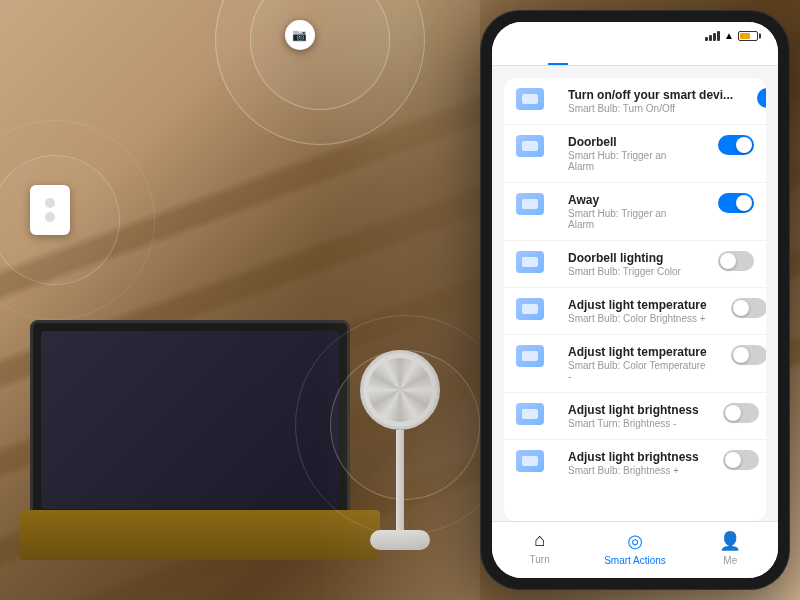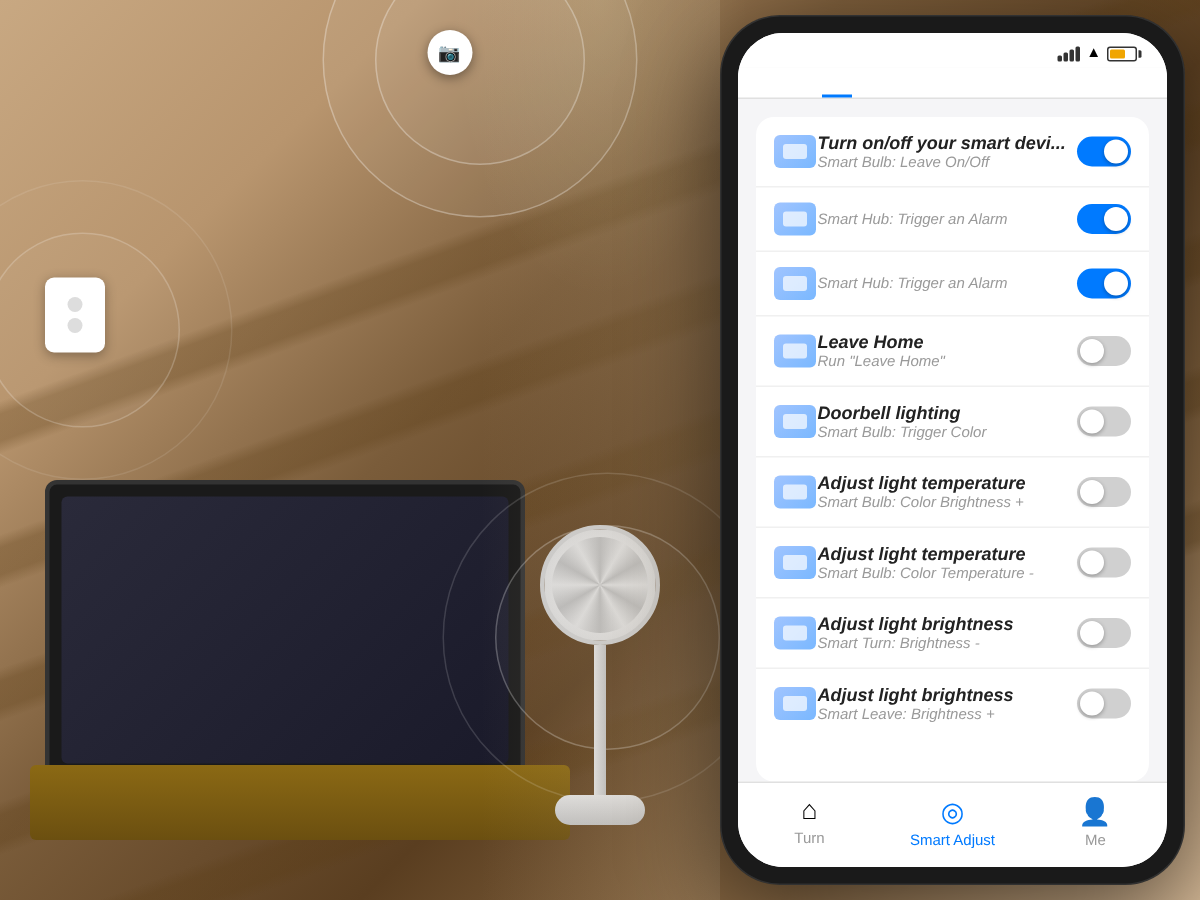--- a/index.html
+++ b/index.html
@@ -275,25 +275,24 @@
     
     .automation-list {
       flex: 1;
       overflow-y: auto;
       background: white;
       margin: 0 12px;
       border-radius: 12px;
     }
     .automation-item {
       display: flex;
-      align-items: center;
+      align-items: flex-start;
       padding: 10px 12px;
       border-bottom: 1px solid #f0f0f0;
-      gap: 1px;
-      font-style: italic;
+      gap: 24px;
     }
     .automation-item:last-child {
       border-bottom: none;
     }
     .auto-icon {
       width: 28px;
       height: 22px;
       background: linear-gradient(135deg, #a0c4ff, #7ab8ff);
       border-radius: 4px;
       display: flex;
@@ -560,57 +559,47 @@
 
       <div class="section-label"></div>
 
       <div class="automation-list" id="automation-list">
       <div class="automation-item">
     <div class="auto-icon">
       <div class="auto-icon-inner"></div>
     </div>
     <div class="auto-text">
       <div class="auto-title">Turn on/off your smart devi...</div>
-      <div class="auto-subtitle">Smart Bulb: Leave On/Off</div>
+      <div class="auto-subtitle">Smart Bulb: Turn On/Off</div>
     </div>
     <div class="toggle on">
       <div class="toggle-knob"></div>
     </div>
   </div>
           <div class="automation-item">
     <div class="auto-icon">
       <div class="auto-icon-inner"></div>
     </div>
     <div class="auto-text">
+      <div class="auto-title">Doorbell</div>
       <div class="auto-subtitle">Smart Hub: Trigger an Alarm</div>
     </div>
     <div class="toggle on">
       <div class="toggle-knob"></div>
     </div>
   </div>
           <div class="automation-item">
     <div class="auto-icon">
       <div class="auto-icon-inner"></div>
     </div>
     <div class="auto-text">
+      <div class="auto-title">Away</div>
       <div class="auto-subtitle">Smart Hub: Trigger an Alarm</div>
     </div>
     <div class="toggle on">
-      <div class="toggle-knob"></div>
-    </div>
-  </div>
-          <div class="automation-item">
-    <div class="auto-icon">
-      <div class="auto-icon-inner"></div>
-    </div>
-    <div class="auto-text">
-      <div class="auto-title">Leave Home</div>
-      <div class="auto-subtitle">Run "Leave Home"</div>
-    </div>
-    <div class="toggle off">
       <div class="toggle-knob"></div>
     </div>
   </div>
           <div class="automation-item">
     <div class="auto-icon">
       <div class="auto-icon-inner"></div>
     </div>
     <div class="auto-text">
       <div class="auto-title">Doorbell lighting</div>
       <div class="auto-subtitle">Smart Bulb: Trigger Color</div>
@@ -654,36 +643,36 @@
     <div class="toggle off">
       <div class="toggle-knob"></div>
     </div>
   </div>
           <div class="automation-item">
     <div class="auto-icon">
       <div class="auto-icon-inner"></div>
     </div>
     <div class="auto-text">
       <div class="auto-title">Adjust light brightness</div>
-      <div class="auto-subtitle">Smart Leave: Brightness +</div>
+      <div class="auto-subtitle">Smart Bulb: Brightness +</div>
     </div>
     <div class="toggle off">
       <div class="toggle-knob"></div>
     </div>
   </div>
         </div>
 
       <div class="bottom-nav" id="bottom-nav">
       <div class="nav-item">
     <div class="nav-icon">⌂</div>
     <div class="nav-label">Turn</div>
   </div>
           <div class="nav-item active">
     <div class="nav-icon">◎</div>
-    <div class="nav-label">Smart Adjust</div>
+    <div class="nav-label">Smart Actions</div>
   </div>
           <div class="nav-item">
     <div class="nav-icon">👤</div>
     <div class="nav-label">Me</div>
   </div>
         </div>
 
     </div>
   </div>
 </div>

